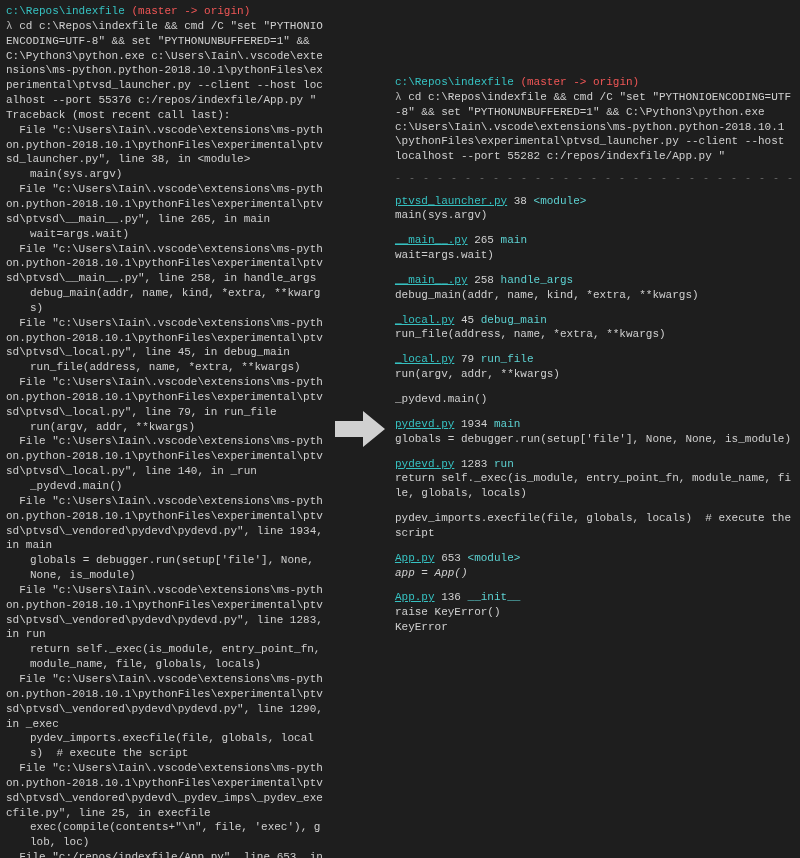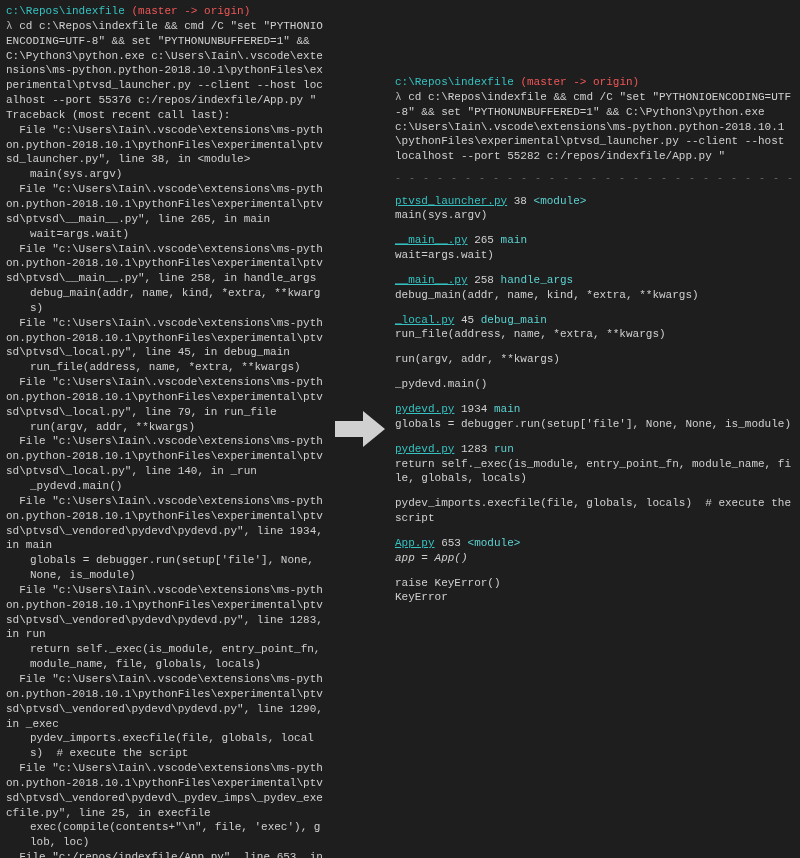--- a/index.html
+++ b/index.html
@@ -122,20 +122,21 @@
         </div>
         <div class="entry">
           <div><span class="cyan">__main__.py</span><span class="line-num"> 258 </span><span class="fn-name">handle_args</span></div>
           <div class="right-entry-line" style="white-space: pre-wrap;">debug_main(addr, name, kind, *extra, **kwargs)</div>
         </div>
         <div class="entry">
           <div><span class="cyan">_local.py</span><span class="line-num"> 45 </span><span class="fn-name">debug_main</span></div>
           <div class="right-entry-line" style="white-space: pre-wrap;">run_file(address, name, *extra, **kwargs)</div>
         </div>
         <div class="entry">
+          <div><span class="cyan">_local.py</span><span class="line-num"> 79 </span><span class="fn-name">run_file</span></div>
           <div class="right-entry-line" style="white-space: pre-wrap;">run(argv, addr, **kwargs)</div>
         </div>
         <div class="entry">
           <div class="right-entry-line" style="white-space: pre-wrap;">_pydevd.main()</div>
         </div>
         <div class="entry">
           <div><span class="cyan">pydevd.py</span><span class="line-num"> 1934 </span><span class="fn-name">main</span></div>
           <div class="right-entry-line" style="white-space: pre-wrap;">globals = debugger.run(setup['file'], None, None, is_module)</div>
         </div>
         <div class="entry">
@@ -143,19 +144,20 @@
           <div class="right-entry-line" style="white-space: pre-wrap;">return self._exec(is_module, entry_point_fn, module_name, file, globals, locals)</div>
         </div>
         <div class="entry">
           <div class="right-entry-line" style="white-space: pre-wrap;">pydev_imports.execfile(file, globals, locals)  # execute the script</div>
         </div>
         <div class="entry">
           <div><span class="cyan">App.py</span><span class="line-num"> 653 </span><span class="fn-name">&lt;module&gt;</span></div>
           <div class="right-entry-line" style="white-space: pre-wrap; font-style: italic;">app = App()</div>
         </div>
         <div class="entry">
+          <div><span class="cyan">App.py</span><span class="line-num"> 136 </span><span class="fn-name">__init__</span></div>
           <div class="right-entry-line" style="white-space: pre-wrap;">raise KeyError()
 KeyError</div>
         </div>
       </div>
   </div>
 
 </div>
 
 </body></html>

